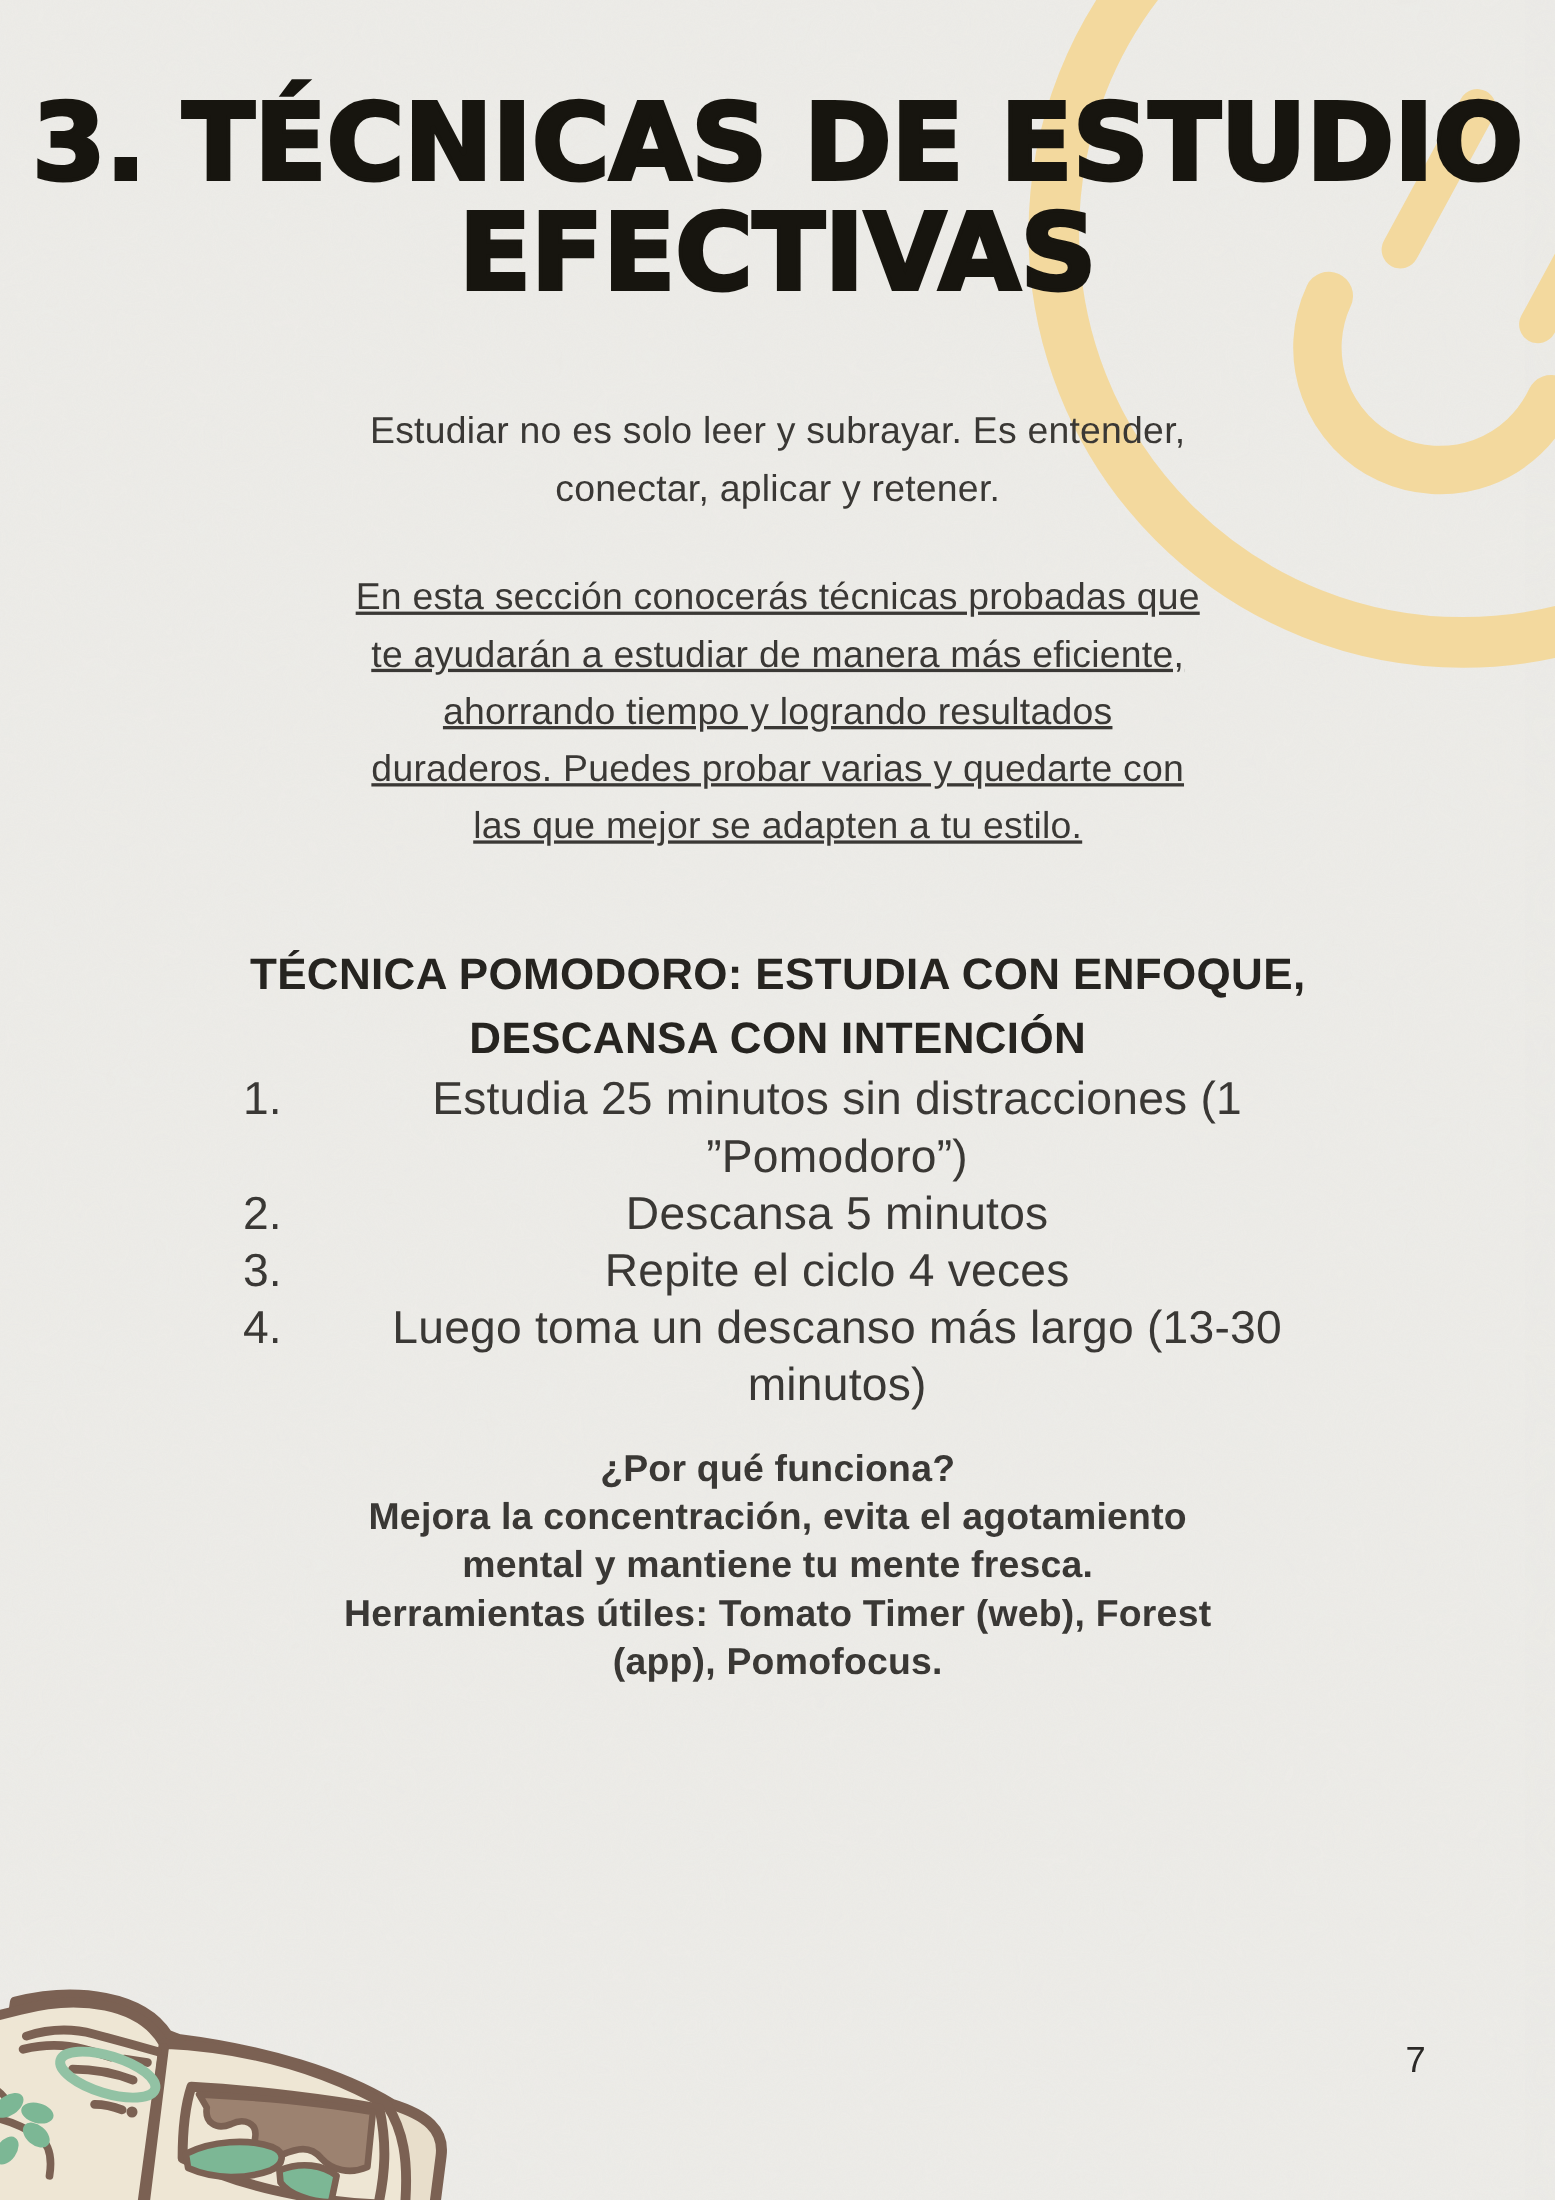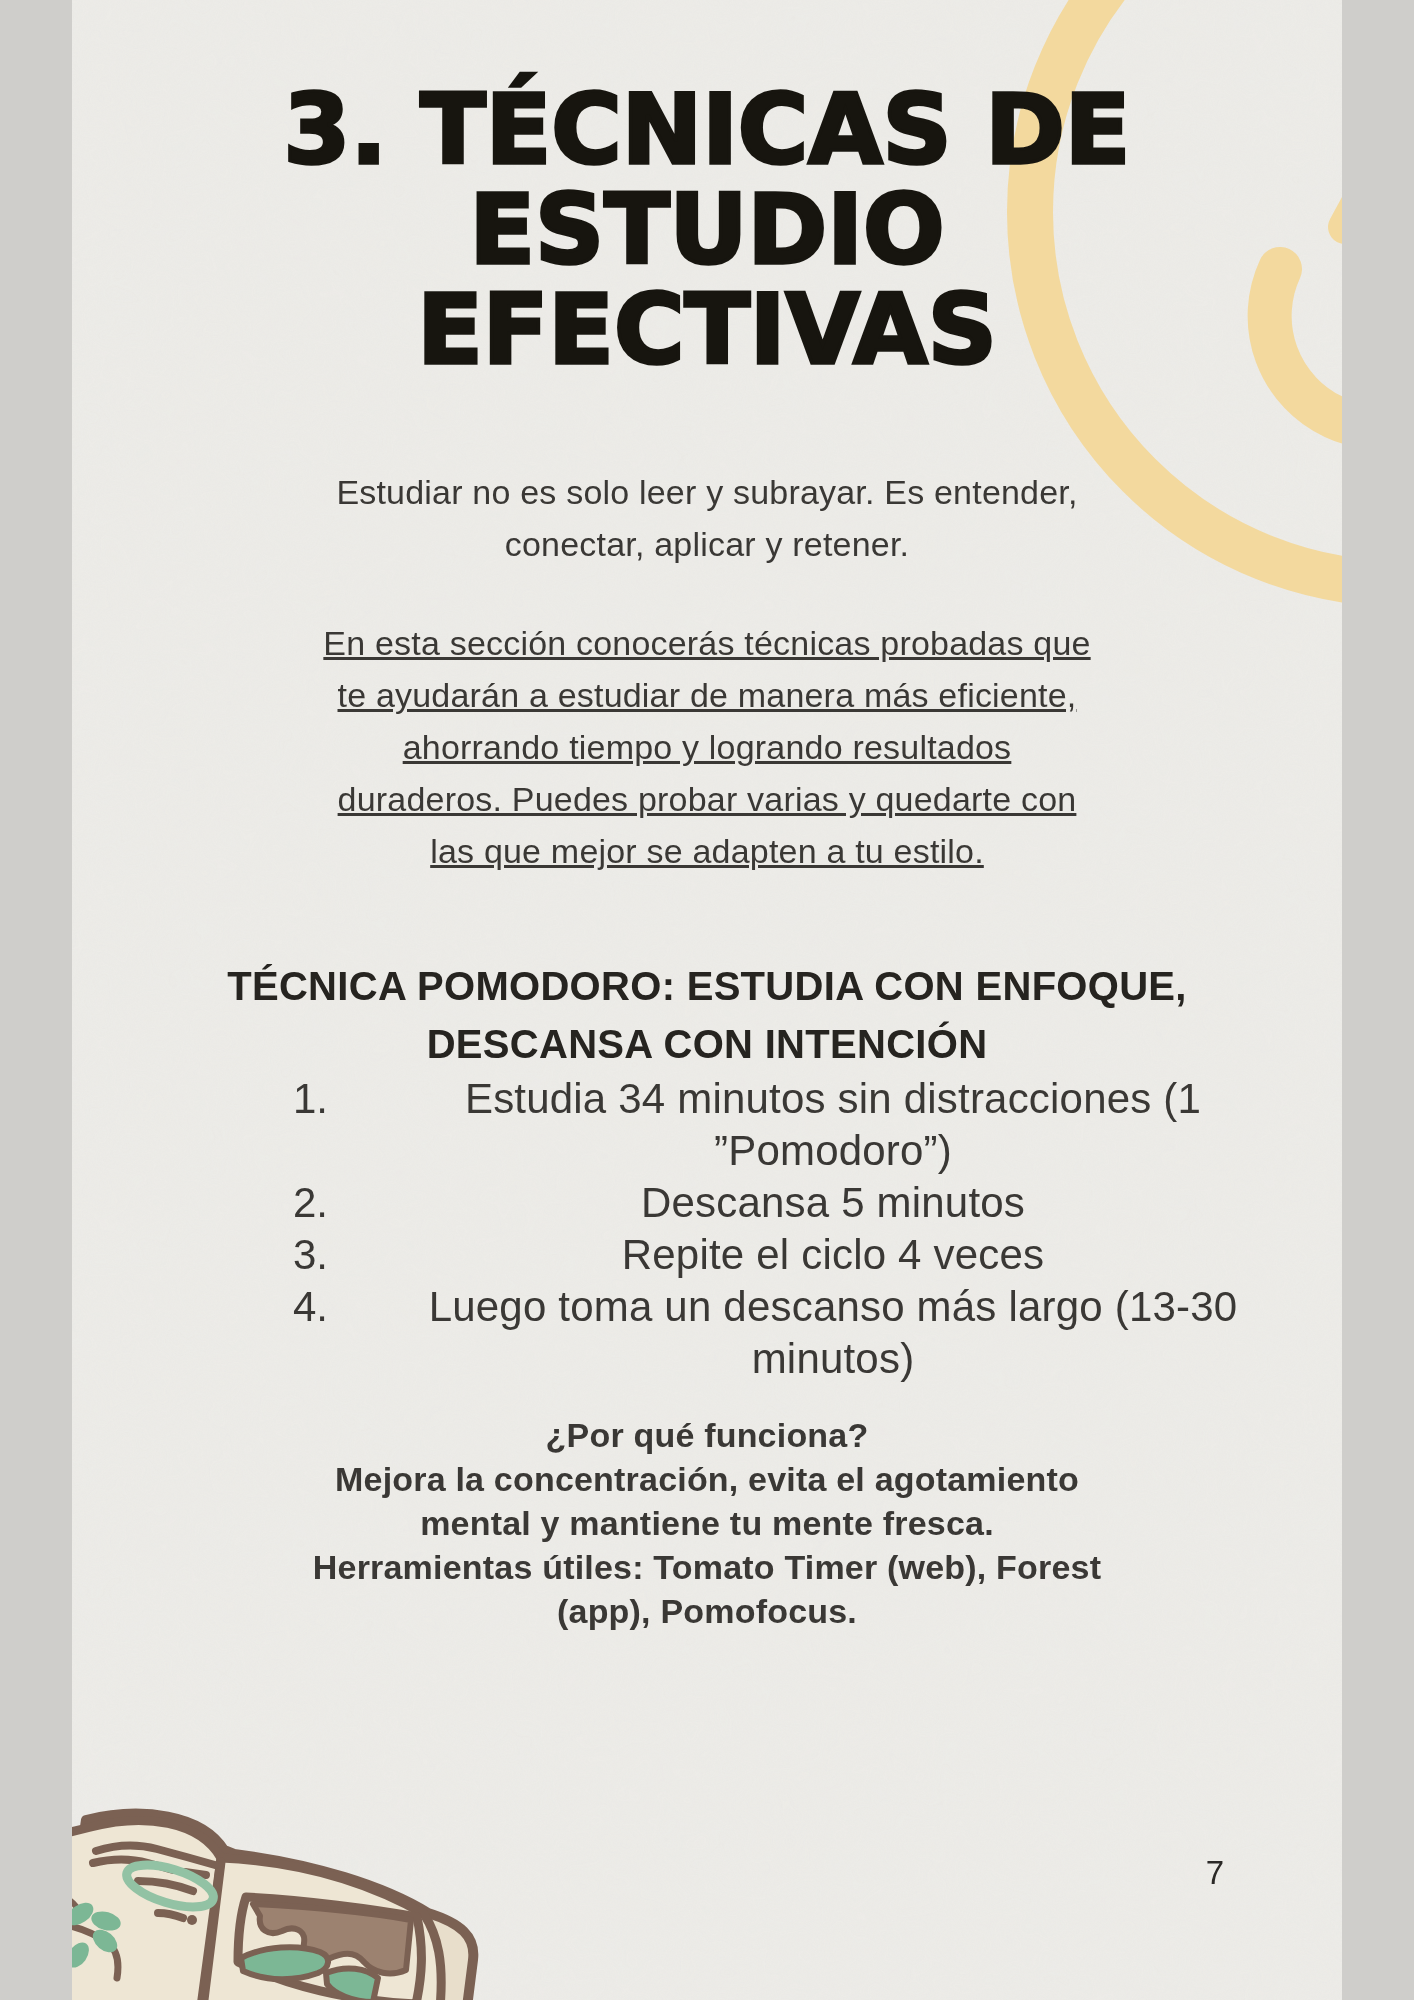--- a/index.html
+++ b/index.html
@@ -14,21 +14,21 @@
     --map_brown:#9c8270;
     --map_green:#7cb795;
     --scribble_green:#92c2a4;
     --page_number_ink:#2b2927;
   }
   *{box-sizing:border-box;}
   html,body{margin:0;padding:0;}
   body{background:#cfcecb;}
   .page{
     position:relative;
-    width:1270px;
+    width:1414px;
     height:2000px;
     margin:0 auto;
     overflow:hidden;
     background:var(--background);
     font-family:"Liberation Sans","DejaVu Sans",sans-serif;
   }
   .decor{
     position:absolute;
     left:0;top:0;
     width:1414px;height:2000px;
@@ -208,21 +208,21 @@
 las que mejor se adapten a tu estilo.</p>
 
     <h2 class="subhead">TÉCNICA POMODORO: ESTUDIA CON ENFOQUE,
 DESCANSA CON INTENCIÓN</h2>
 
 
 
     <ol class="steps">
       <li class="step">
         <span class="step-num">1.</span>
-        <span class="step-text">Estudia 34 minutos sin distracciones (1
+        <span class="step-text">Estudia 25 minutos sin distracciones (1
 ”Pomodoro”)</span>
       </li>
       <li class="step">
         <span class="step-num">2.</span>
         <span class="step-text">Descansa 5 minutos</span>
       </li>
       <li class="step">
         <span class="step-num">3.</span>
         <span class="step-text">Repite el ciclo 4 veces</span>
       </li>

